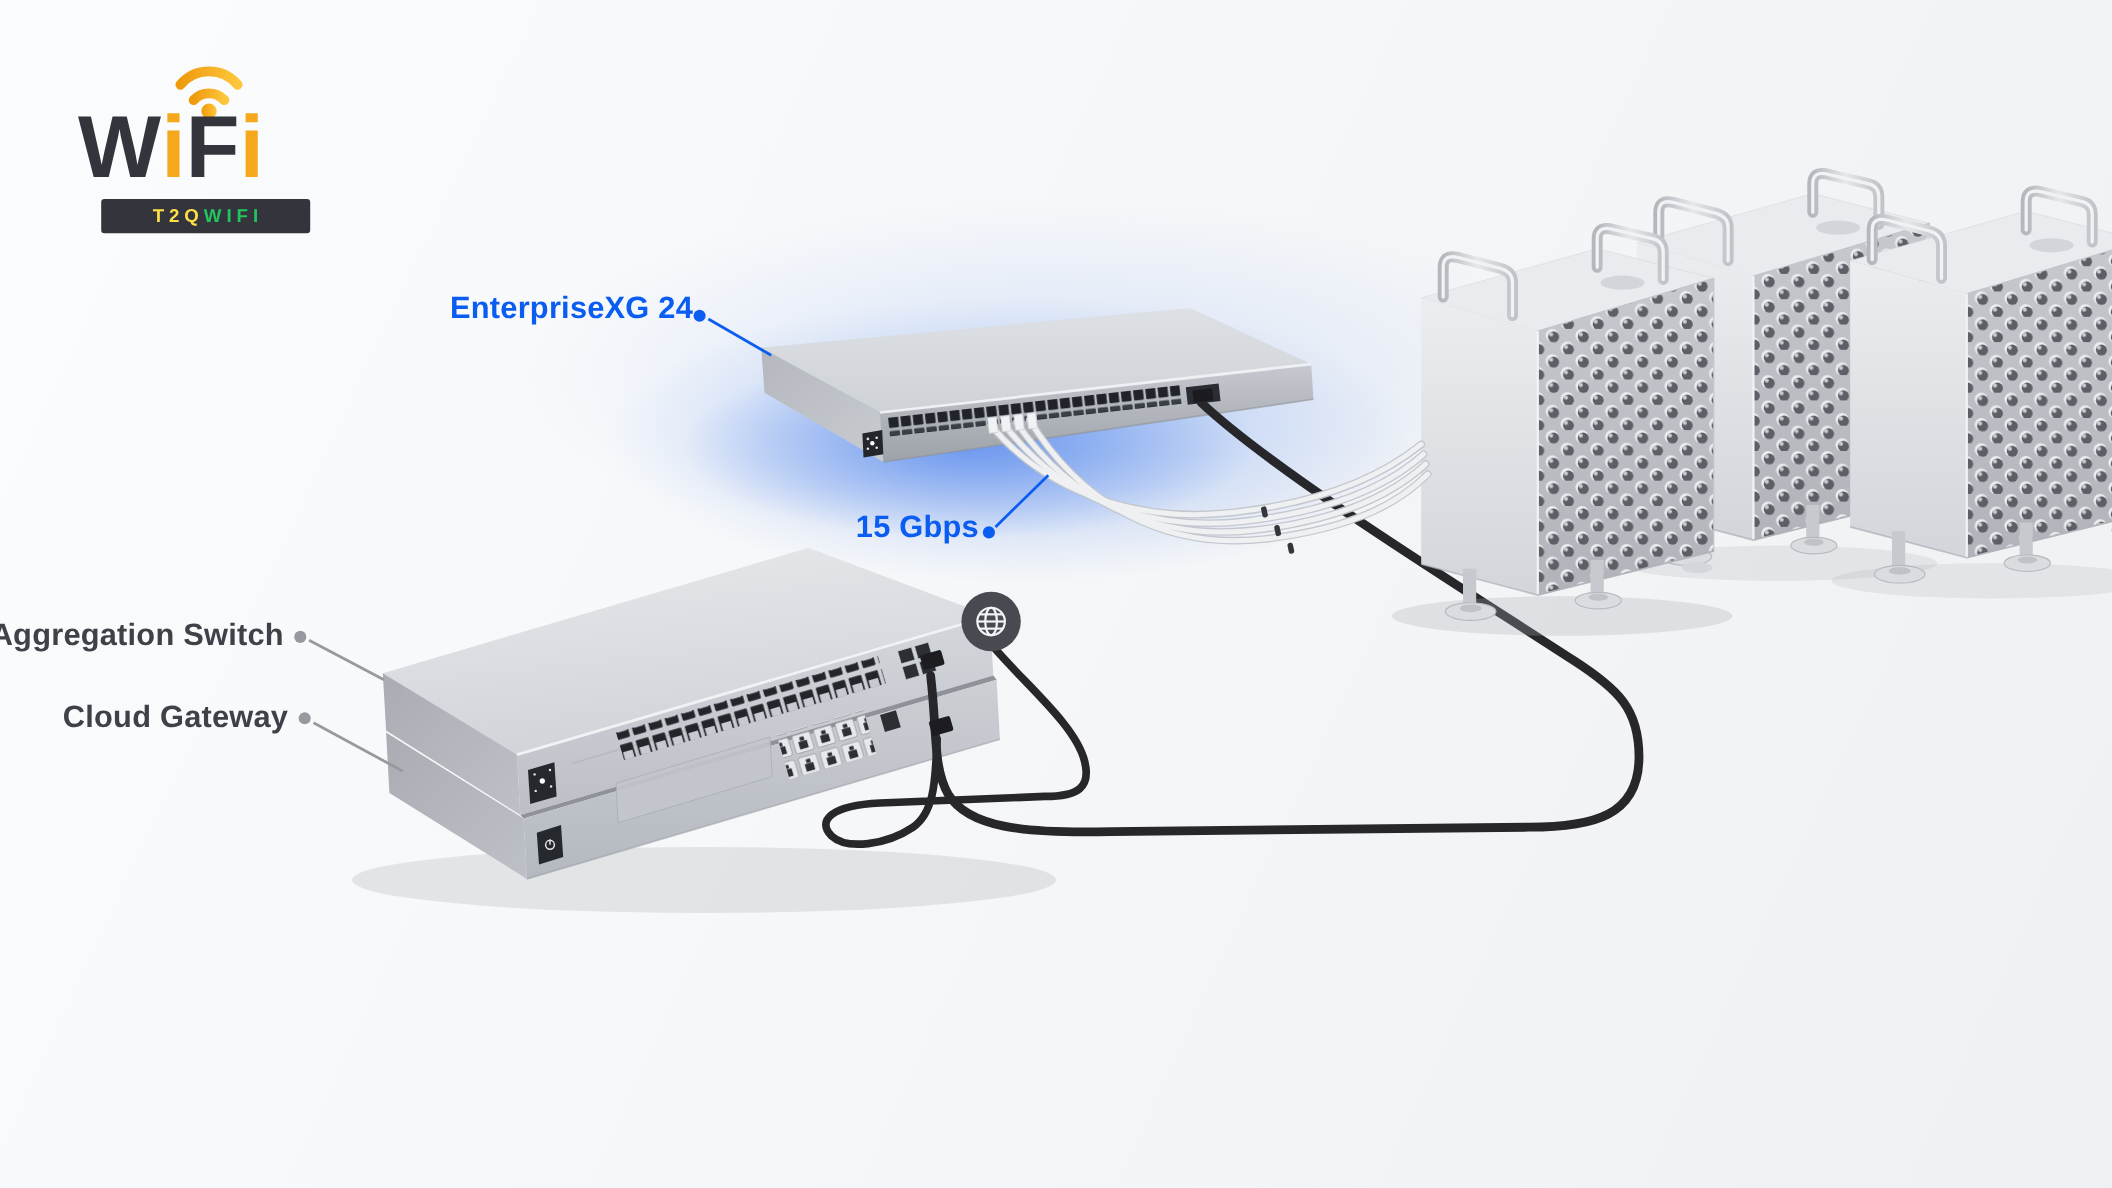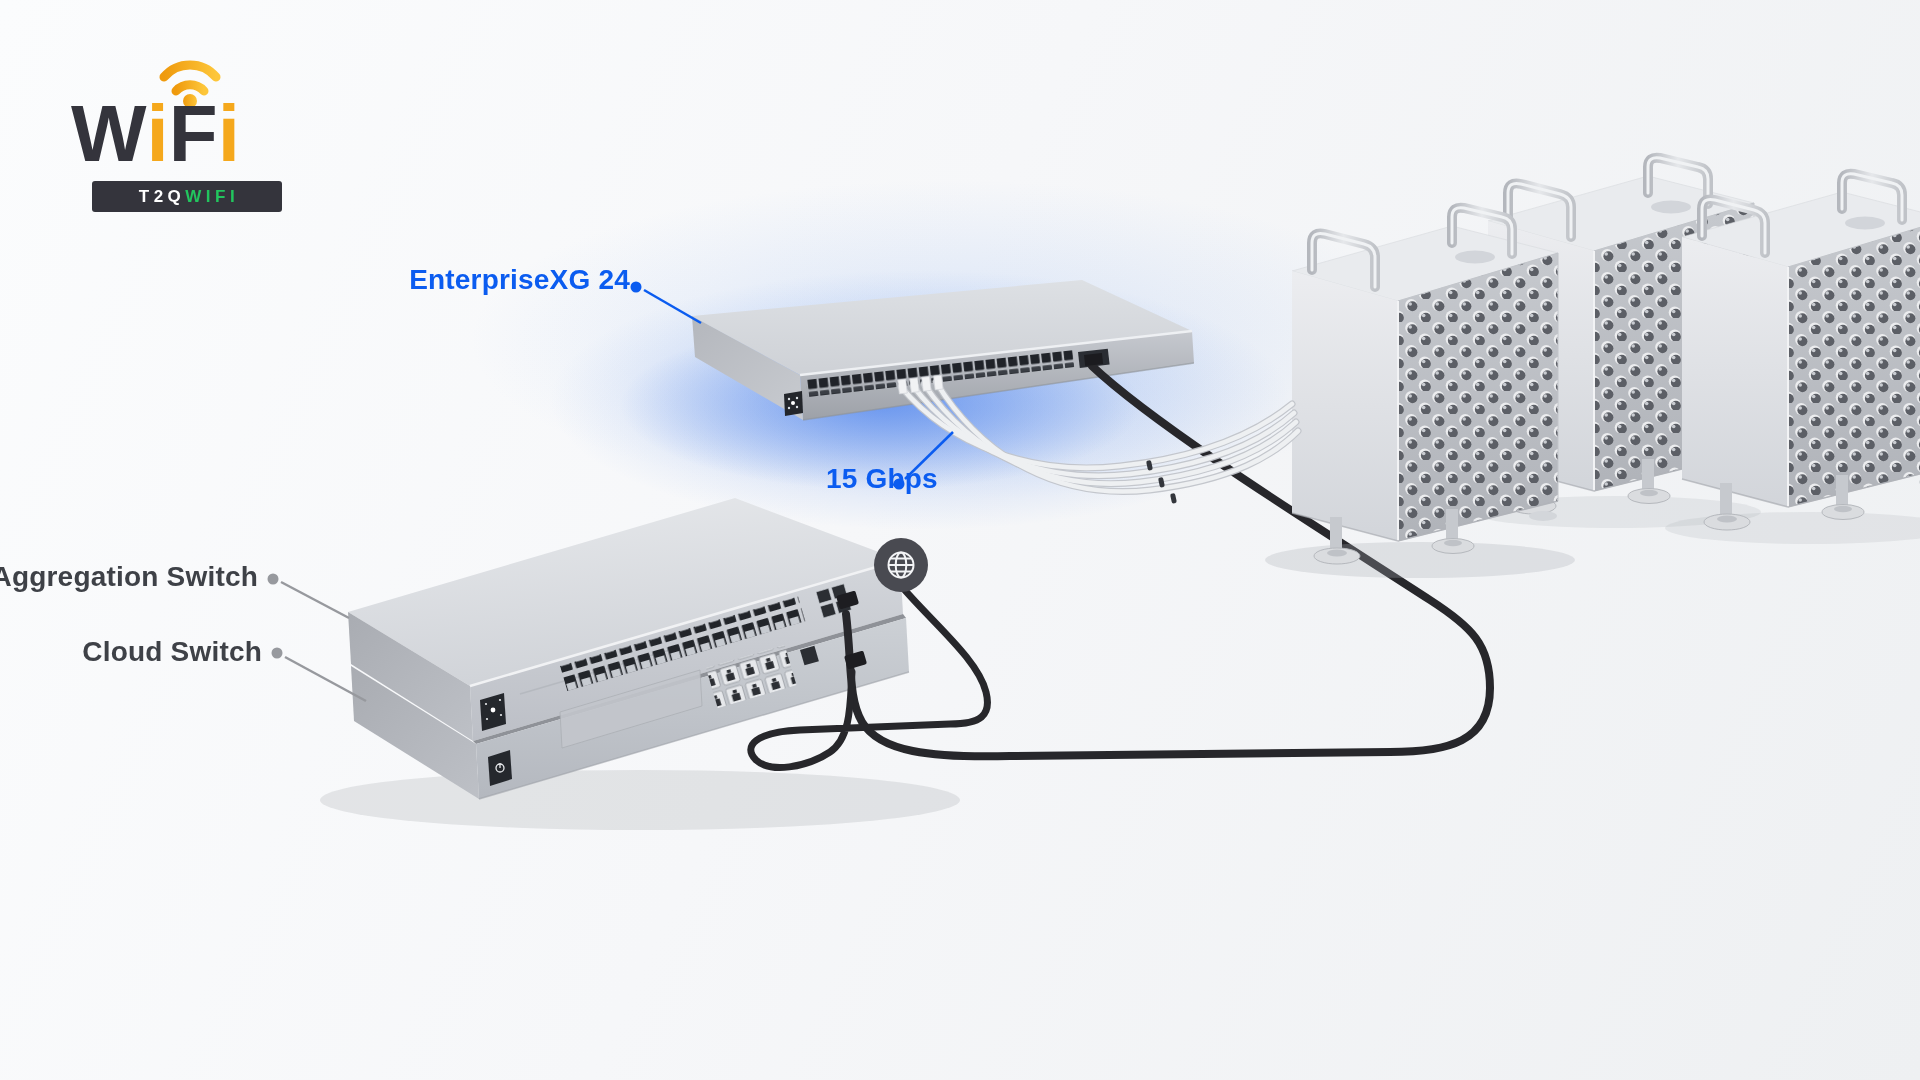--- a/index.html
+++ b/index.html
@@ -3,35 +3,35 @@
 <meta charset="utf-8">
 <style>
   html,body{margin:0;padding:0;background:#eceef0;}
   .stage{
     position:relative;width:1920px;height:1080px;overflow:hidden;
     background:linear-gradient(115deg,#fbfcfd 0%,#f6f7f9 45%,#eef0f2 100%);
     font-family:"Liberation Sans",sans-serif;
   }
   .scene-svg{position:absolute;left:0;top:0;width:1920px;height:1080px;}
   .callout{position:absolute;font-weight:700;font-size:28px;letter-spacing:.2px;white-space:nowrap;}
-  .callout.blue{color:#0b5cf0;margin-left:48px;}
+  .callout.blue{color:#0b5cf0;}
   .callout.dark{color:#3e4147;}
   #callout-switch{right:1290px;top:264px;}
   #callout-speed{left:778px;top:463px;}
   #callout-agg{right:1662px;top:561px;}
   #callout-gw{right:1658px;top:636px;}
   
   .logo{position:absolute;left:75px;top:44px;width:220px;height:172px;}
   .logo-arcs{position:absolute;left:76px;top:4px;width:78px;height:62px;}
   .logo-word{position:absolute;left:-4px;top:50px;font-size:80px;font-weight:700;line-height:1;letter-spacing:0px;display:flex;}
   .logo-word .d{color:#34343c;}
   .logo-word .y{color:#f5a81c;}
   .logo-badge{position:absolute;left:17px;top:137px;width:186px;height:31px;background:#34343c;border-radius:3px;
     display:flex;align-items:center;justify-content:center;font-size:17px;font-weight:700;letter-spacing:4.5px;padding-left:4px;}
-  .logo-badge .bp{color:#ffffff;}
+  .logo-badge .bp{color:#fde047;}
   .logo-badge .bs{color:#22c55e;}
 </style>
 </head>
 <body>
 
 <div class="stage">
 
 <svg class="scene-svg" viewBox="0 0 1920 1080">
   <defs>
     <linearGradient id="gTop" x1="0" y1="0" x2="0" y2="1">
@@ -287,15 +287,15 @@
   </div>
   <div class="logo-badge">
     <span class="bp">T2Q</span>
     <span class="bs">WIFI</span>
   </div>
 </div>
 
 <div class="callout blue" id="callout-switch">EnterpriseXG 24</div>
 <div class="callout blue" id="callout-speed">15 Gbps</div>
 <div class="callout dark" id="callout-agg">Aggregation Switch</div>
-<div class="callout dark" id="callout-gw">Cloud Switch</div>
+<div class="callout dark" id="callout-gw">Cloud Gateway</div>
 
 </div>
 
 </body></html>

